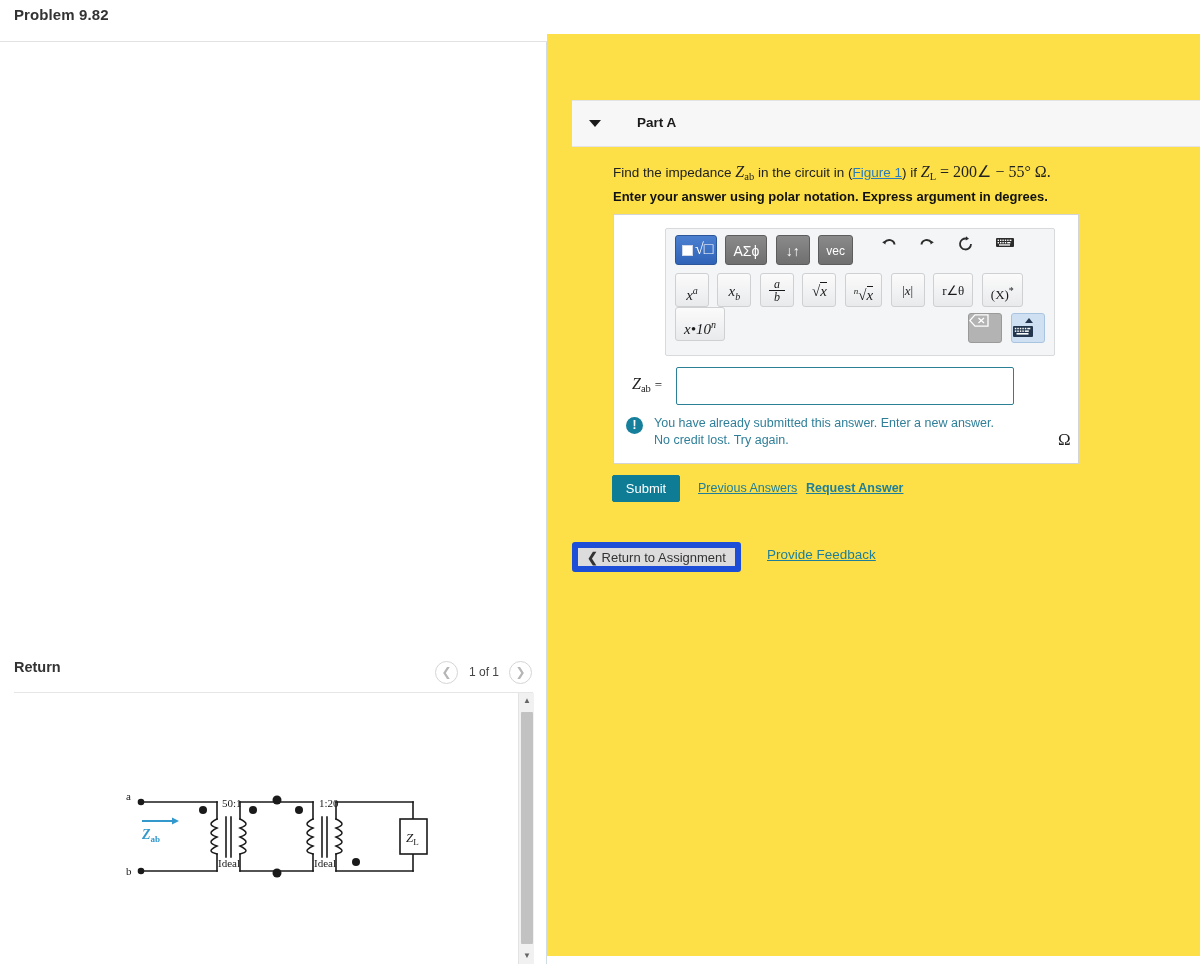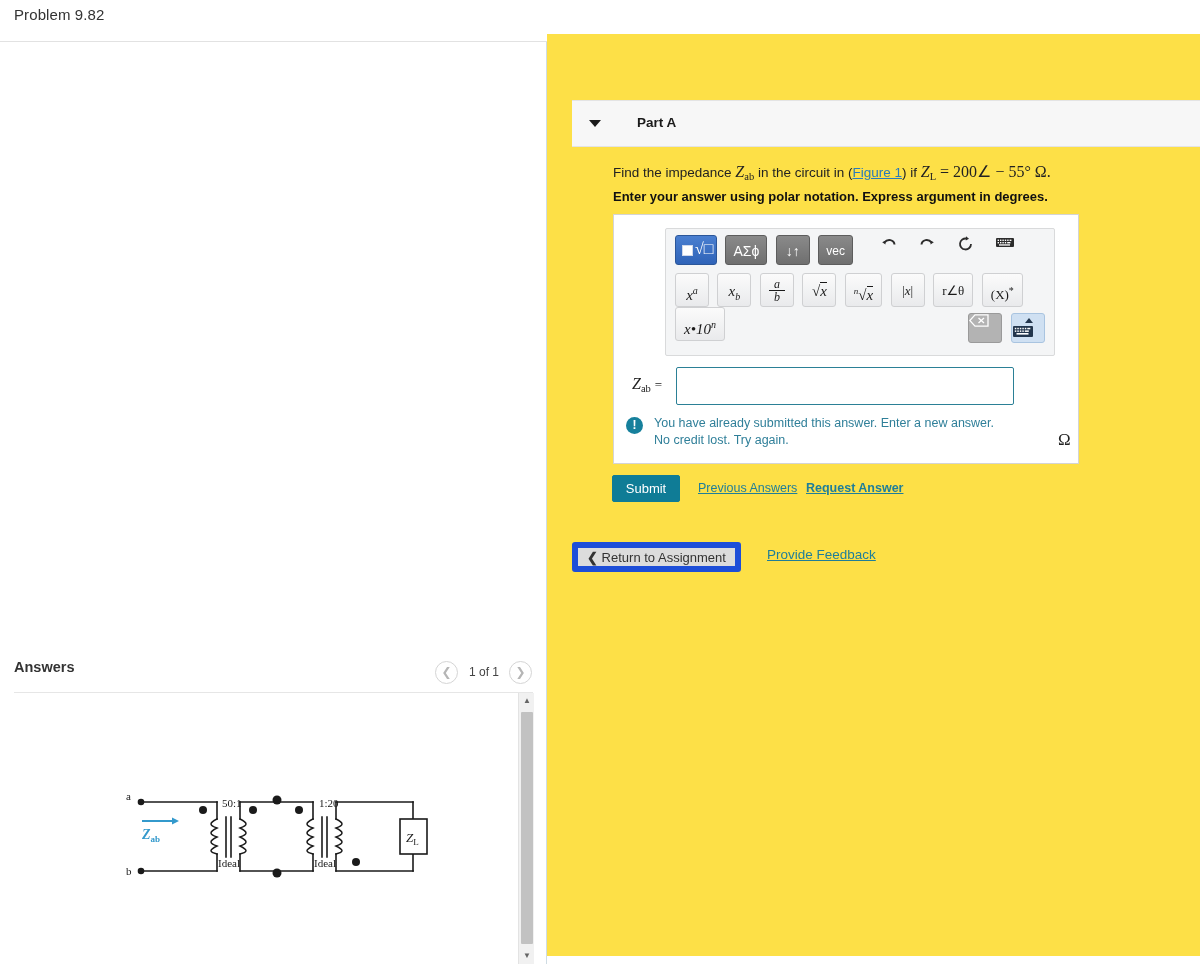--- a/index.html
+++ b/index.html
@@ -15,21 +15,21 @@
   .page { position: relative; width: 1200px; height: 964px; }
 
   
   .top-header {
     position: absolute; left: 0; top: 0; width: 1200px; height: 42px;
     border-bottom: 1px solid #e2e2e2;
     background: #fff;
   }
   .problem-title {
     position: absolute; left: 14px; top: 6px;
-    font-size: 15px; font-weight: normal; color: #333;
+    font-size: 15px; font-weight: bold; color: #333;
     letter-spacing: 0.1px;
   }
 
   
   .v-divider {
     position: absolute; left: 546px; top: 42px;
     width: 1px; height: 922px;
     background: #cfdce3;
   }
 
@@ -431,21 +431,21 @@
     <span class="link-prev">Previous Answers</span>
     <span class="link-req">Request Answer</span>
 
     <button class="return-btn">
       <span style="font-size:13px;font-weight:bold;">❮</span>
       <span>Return to Assignment</span>
     </button>
     <span class="link-feedback">Provide Feedback</span>
   </div>
 
-  <div class="figure-title">Answers</div>
+  <div class="figure-title">Return</div>
 
   <div class="pager">
     <div class="pg-btn pg-prev">❮</div>
     <div class="pg-text">1 of 1</div>
     <div class="pg-btn pg-next">❯</div>
   </div>
 
   <div class="fig-divider"></div>
 
   <div class="fig-view">

